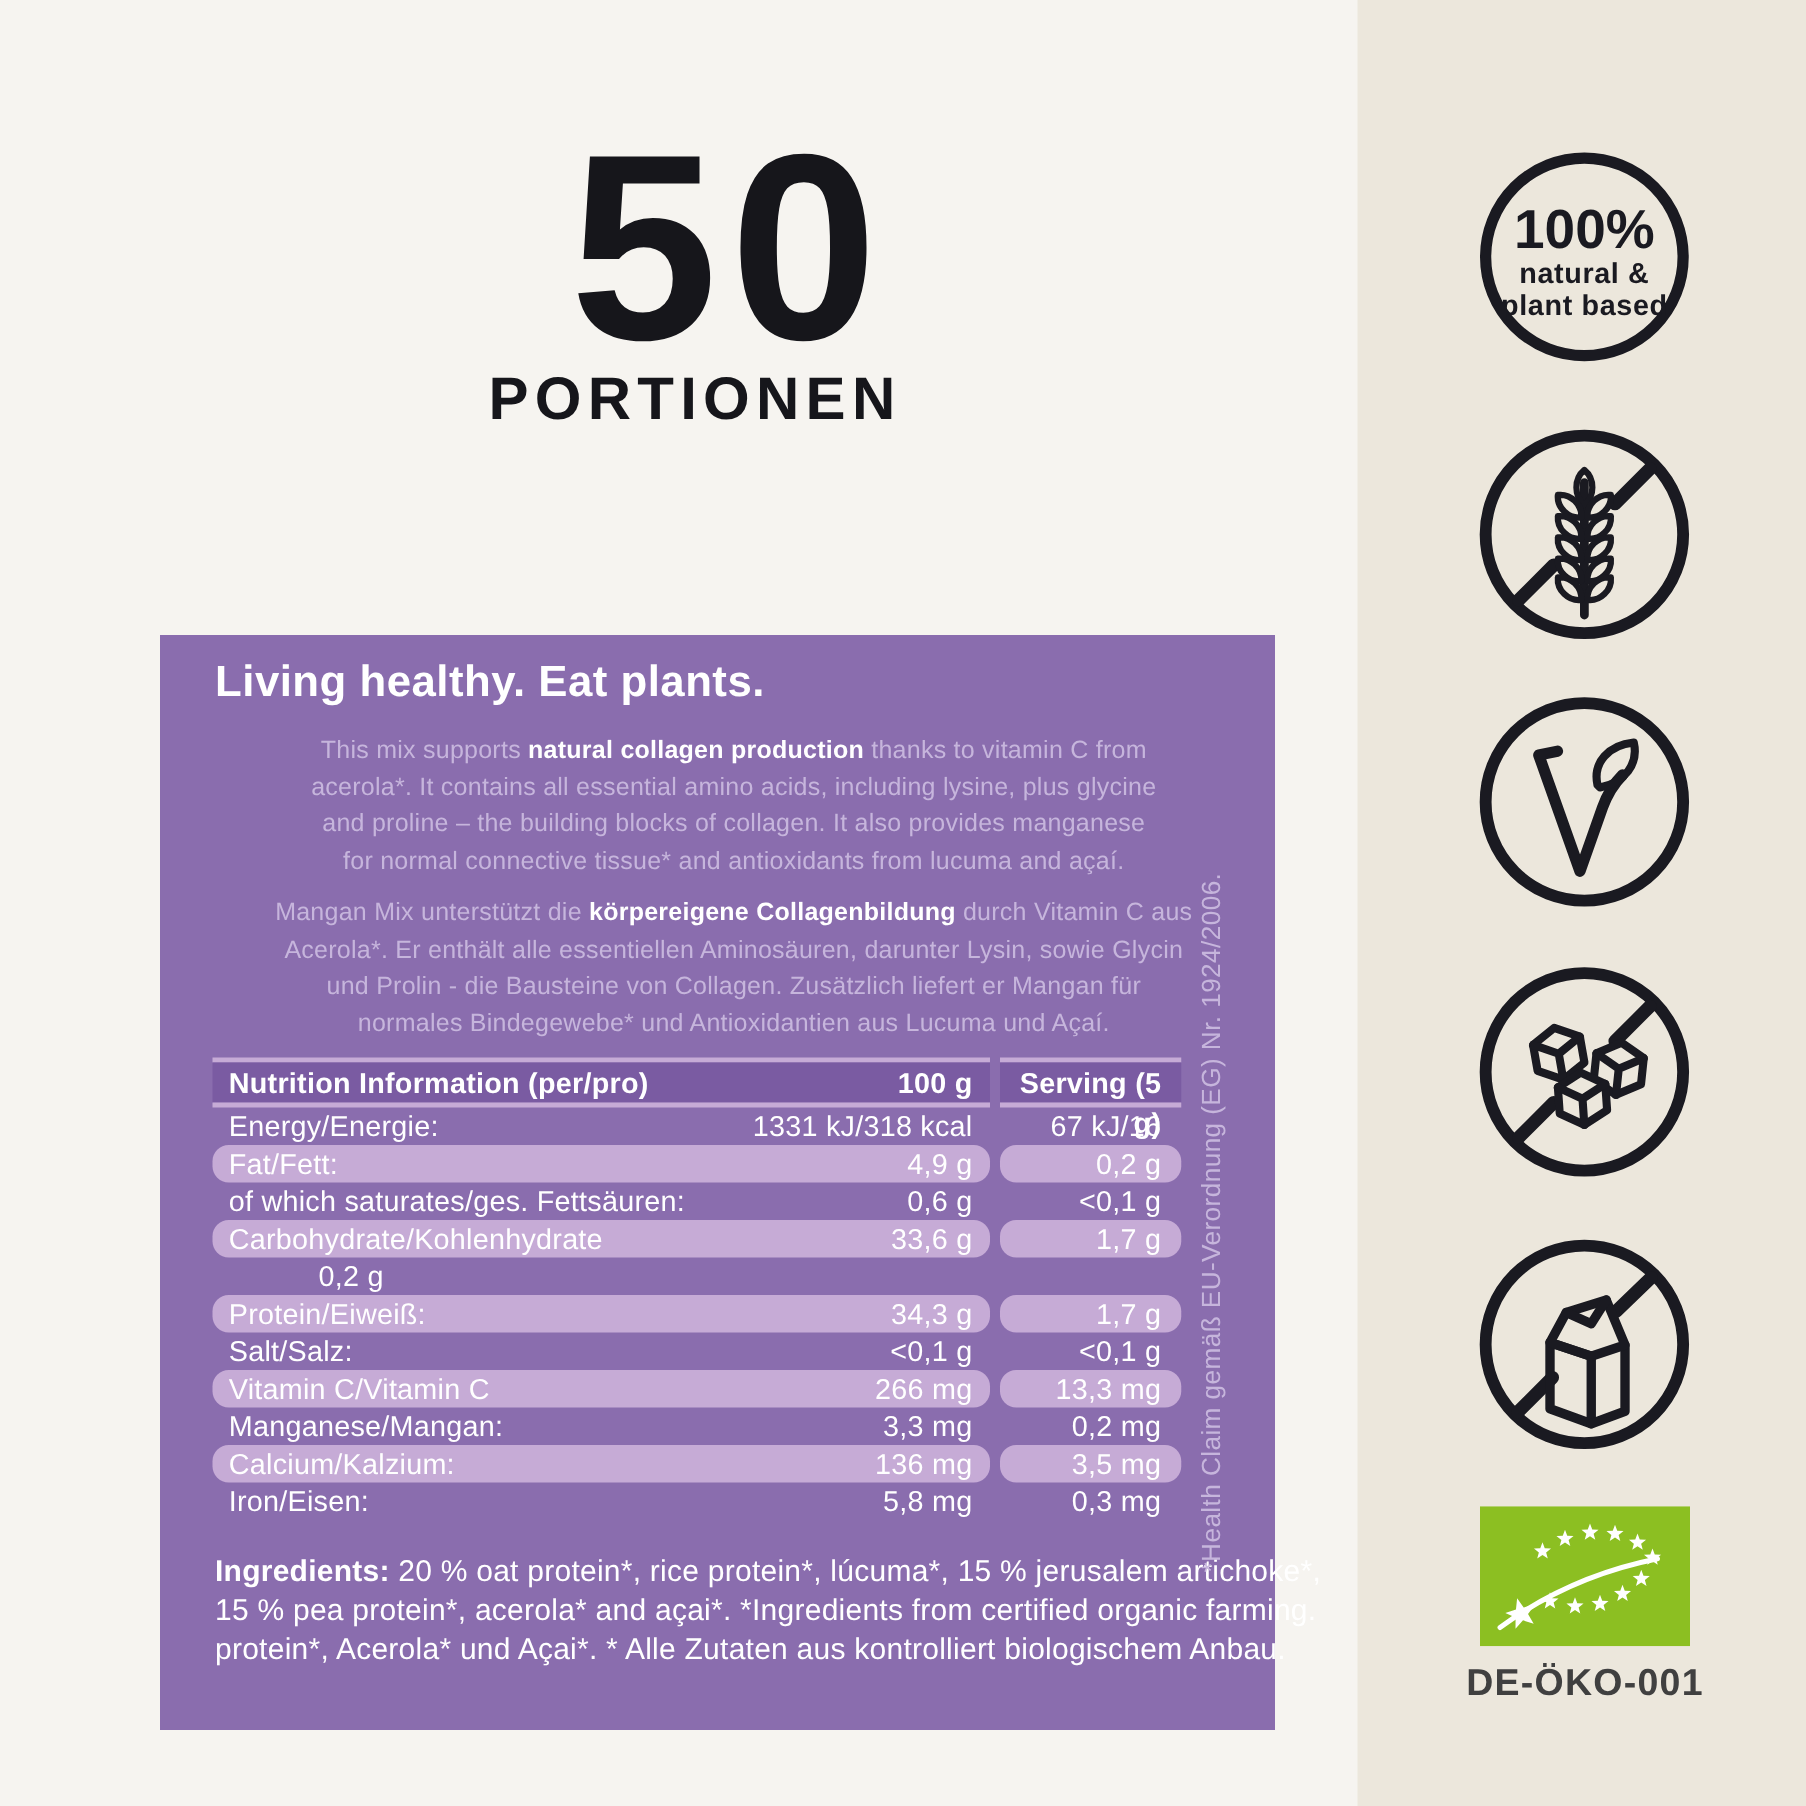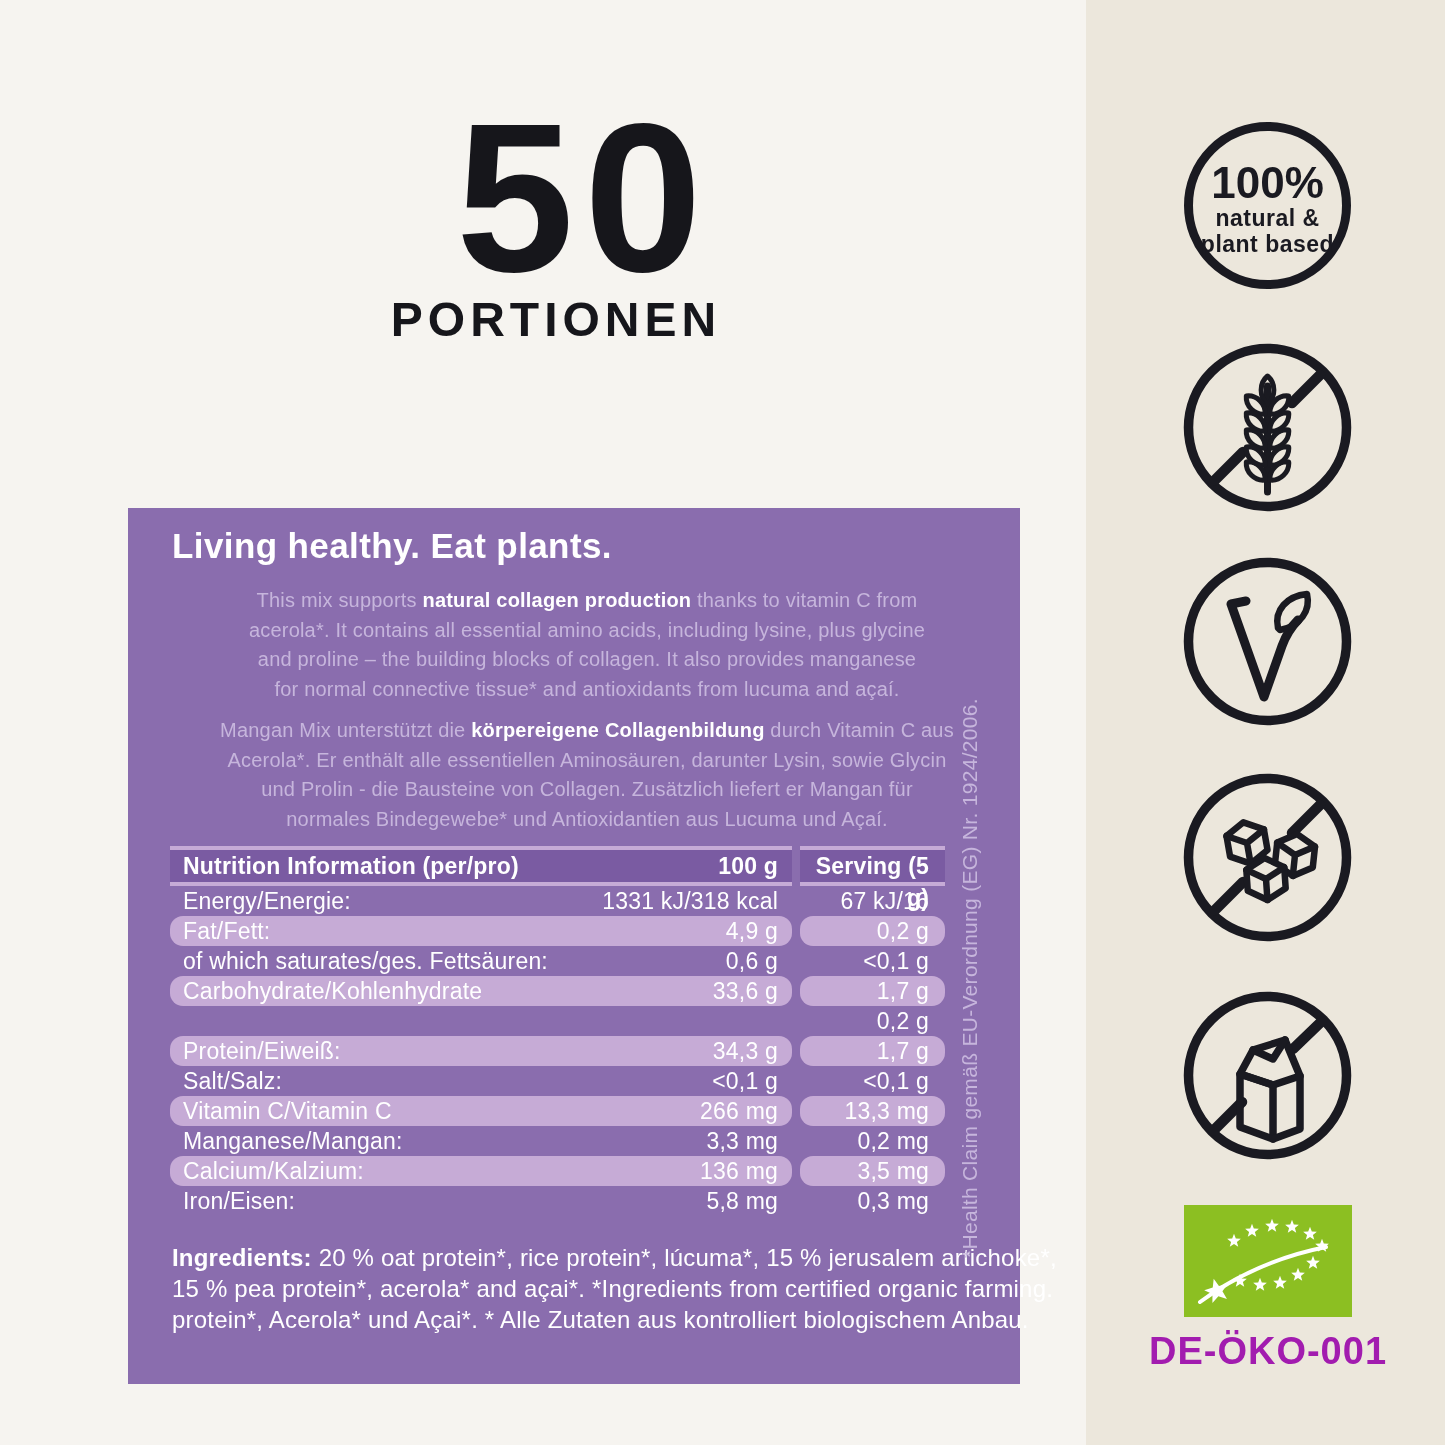--- a/index.html
+++ b/index.html
@@ -19,21 +19,21 @@
             letter-spacing:0.4px;color:#ffffff;}
   .para{position:absolute;left:44px;width:830px;font-size:20px;line-height:29.5px;
         color:#c6b5dc;letter-spacing:0.2px;text-align:center;}
   .para-en{top:78px;}
   .para-de{top:208px;}
   .para .bold,.ingredients .bold{font-weight:700;color:#ffffff;}
   .tl{white-space:nowrap;}
 
   
   .ntable{position:absolute;left:42px;top:338px;width:775px;}
-  .t-row{display:flex;height:30px;line-height:30px;font-size:23px;color:#ffffff;letter-spacing:0.2px;justify-content:space-between;}
+  .t-row{display:flex;height:30px;line-height:30px;font-size:23px;color:#ffffff;letter-spacing:0.2px;}
   .t-row.t-head{height:32px;line-height:32px;font-weight:700;}
   .t-main{width:622px;display:flex;justify-content:space-between;padding:0 14px 0 13px;box-sizing:border-box;}
   .t-serv{width:145px;text-align:right;padding-right:16px;box-sizing:border-box;}
   .t-gap{width:8px;}
   .t-head .t-main,.t-head .t-serv{background:#7a5ba2;}
   .shade .t-main,.shade .t-serv{background:#c6abd6;border-radius:13px;}
   .t-sep-row{display:flex;height:4px;}
   .t-sep-row .t-main,.t-sep-row .t-serv{background:#c6abd6;}
 
   .ingredients{position:absolute;left:44px;top:734px;width:830px;font-size:24px;
@@ -42,21 +42,21 @@
   
   .side-note{position:absolute;left:958px;top:646px;height:612px;width:32px;
              writing-mode:vertical-rl;transform:rotate(180deg);
              font-size:21px;letter-spacing:0.3px;color:#c6b5dc;}
 
   
   .badge{position:absolute;}
   .b1{font-size:44px;font-weight:700;fill:#1a1a21;}
   .b2{font-size:23px;font-weight:700;fill:#1a1a21;letter-spacing:0.5px;}
   .oeko{position:absolute;left:1148px;top:1330px;width:240px;text-align:center;
-        font-size:38px;font-weight:700;letter-spacing:1px;color:#a21caf;}
+        font-size:30px;font-weight:700;letter-spacing:1px;color:#404040;}
 </style>
 </head>
 <body>
 
 <div class="canvas">
   <div class="sidebar-bg"></div>
 
   <div class="count">50</div>
   <div class="count-label">PORTIONEN</div>
 

